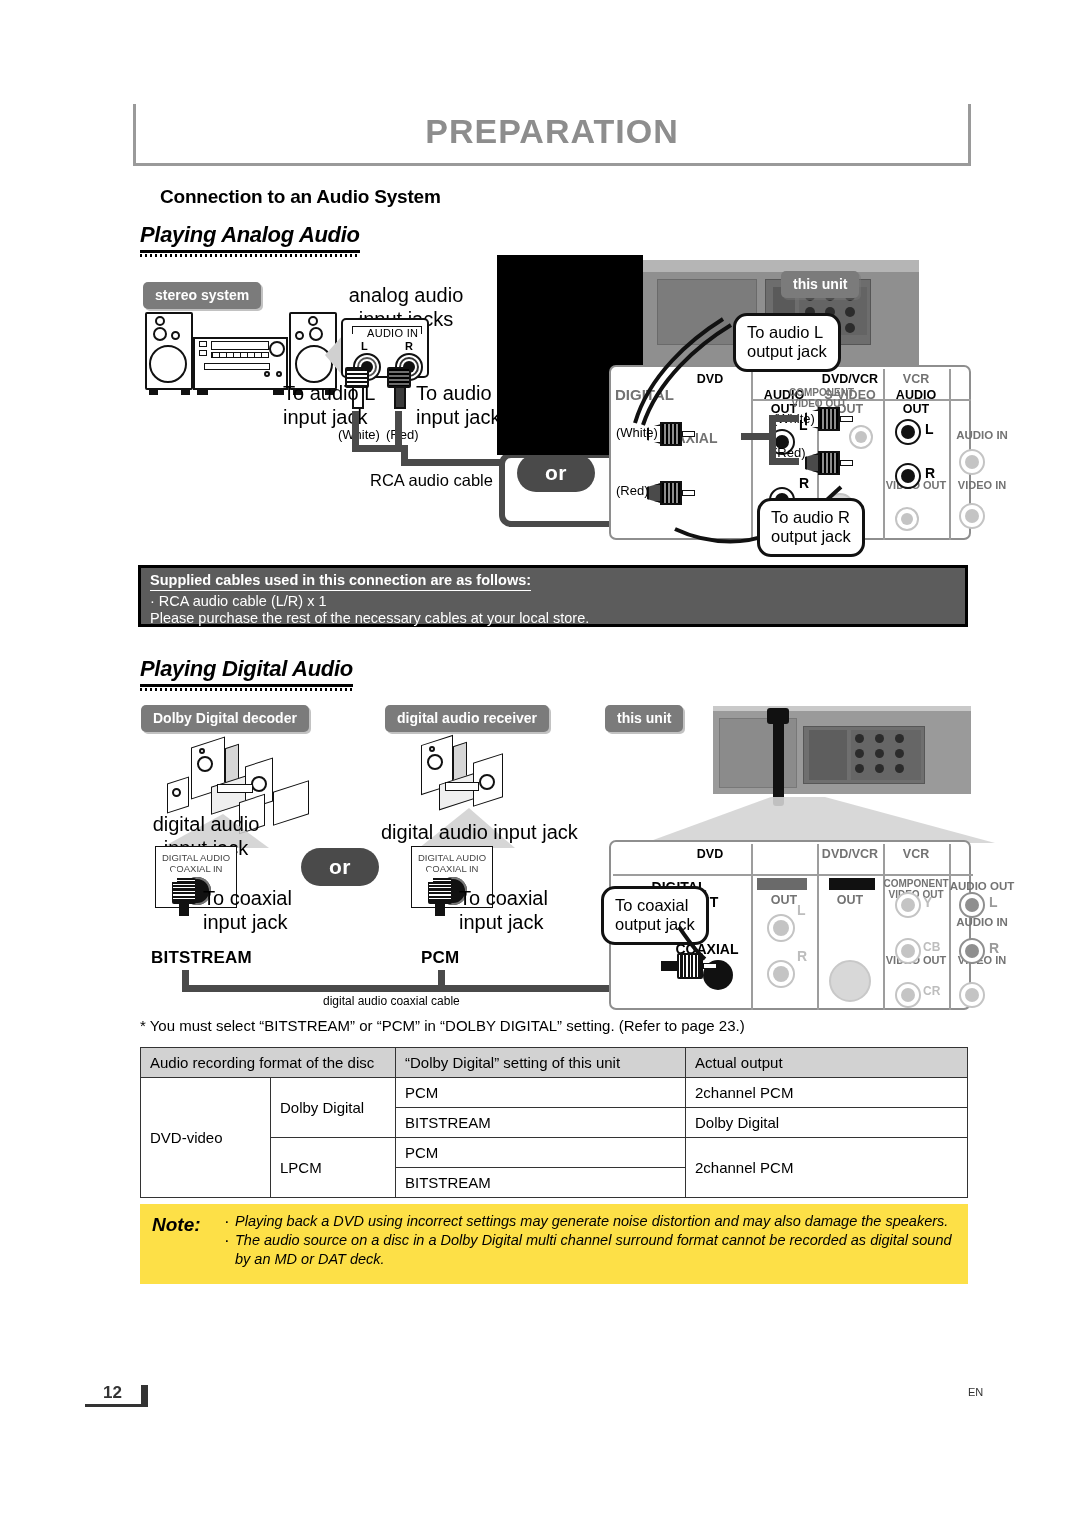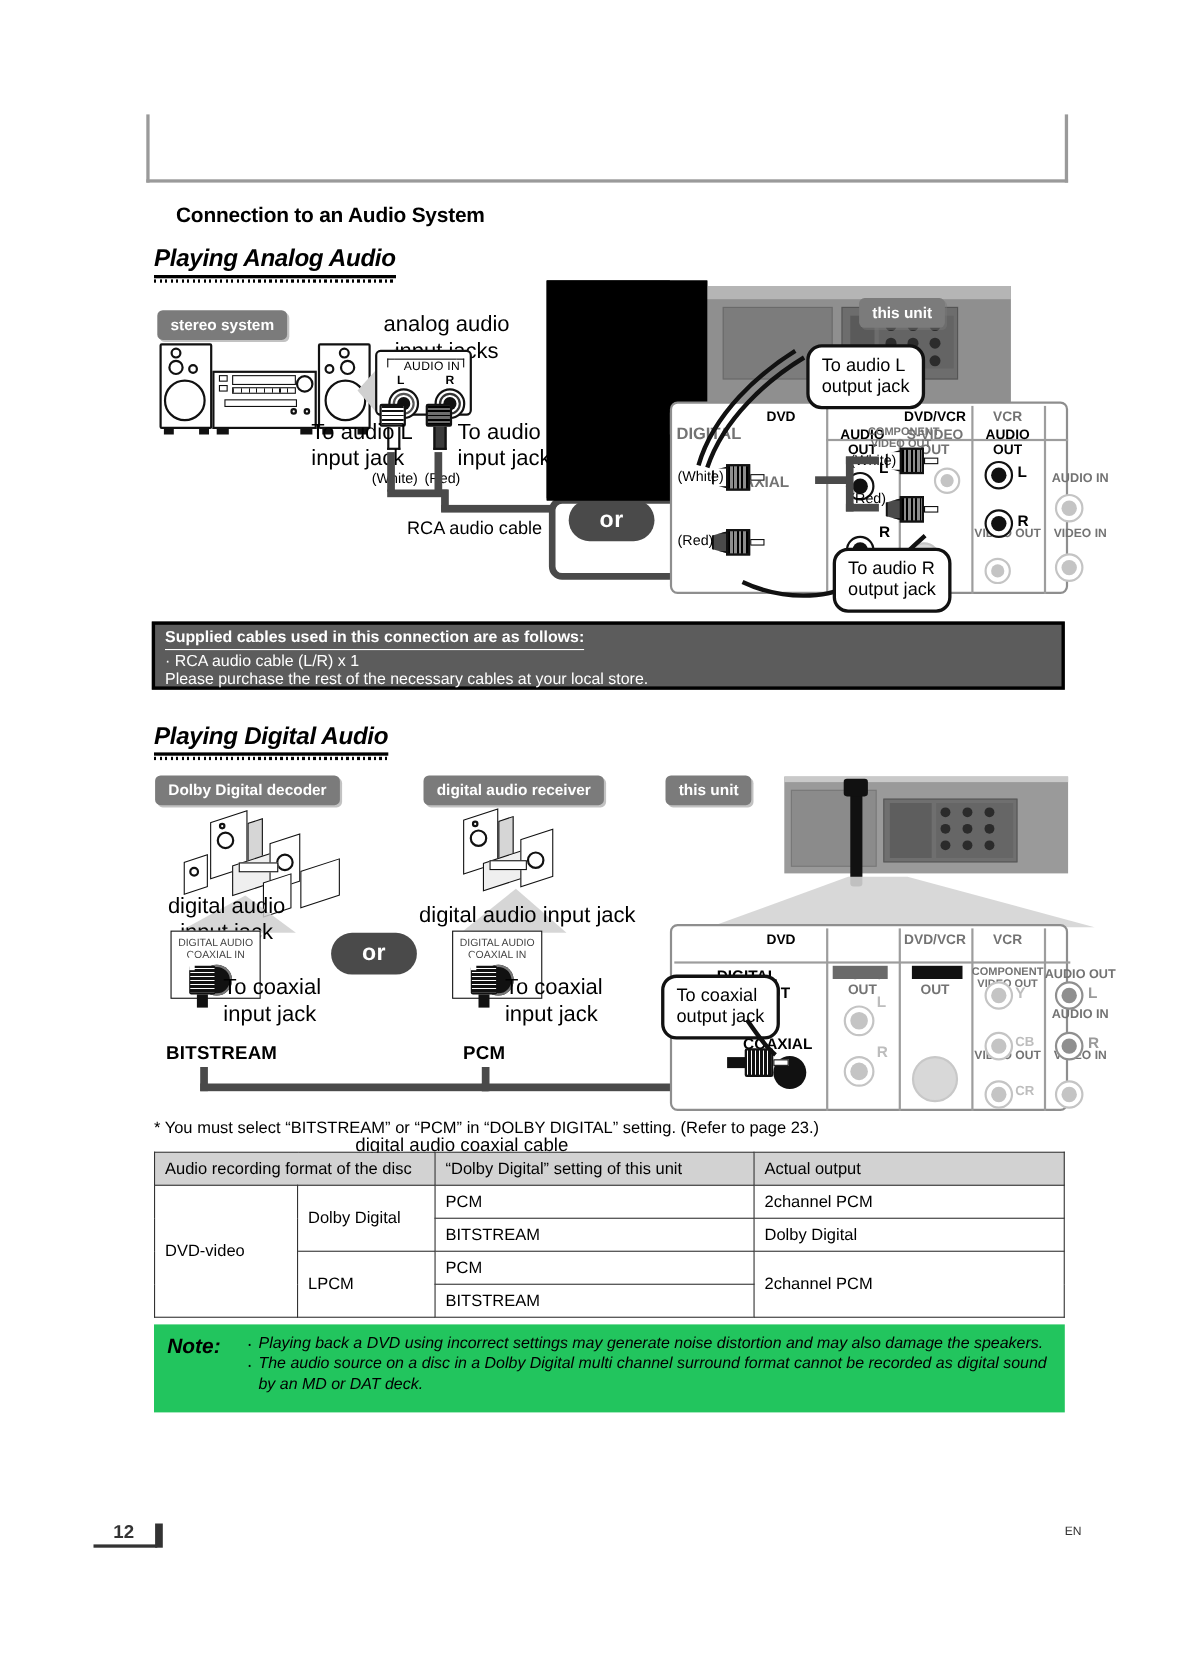--- a/index.html
+++ b/index.html
@@ -163,21 +163,21 @@
   }
   table.t td, table.t th{
     border:1.6px solid #333; padding:6px 9px; text-align:left; font-weight:normal;
     vertical-align:middle;
   }
   table.t thead th{ background:#d2d2d2; font-weight:normal; }
 
   
   .note{
     position:absolute; left:140px; top:1204px; width:828px; height:80px;
-    background:#22c55e;
+    background:#fde047;
   }
   .note .lab{ position:absolute; left:12px; top:10px; font-size:19px; font-weight:bold; font-style:italic; }
   .note ul{ position:absolute; left:84px; top:8px; margin:0; padding:0; list-style:none; width:740px; }
   .note li{ font-size:14.5px; font-style:italic; line-height:1.3; padding-left:11px; position:relative; }
   .note li::before{ content:"·"; position:absolute; left:0; top:-1px; font-size:17px; font-style:normal; }
 
   
   .pg-wrap{ position:absolute; left:85px; top:1385px; }
   .pg-line{ position:absolute; left:0; top:19px; width:58px; height:3px; background:#333; }
   .pg-num{ position:absolute; left:18px; top:-2px; font-size:17px; font-weight:bold; color:#333; }
@@ -185,20 +185,21 @@
   .en{ position:absolute; left:968px; top:1386px; font-size:11px; color:#333; }
 
   .blackmask{ position:absolute; background:#000; }
 </style>
 </head>
 <body>
 
 <div class="page">
 
   <div class="hdr-box"></div>
+  <div class="hdr-title">PREPARATION</div>
 
   <div class="sec-title">Connection to an Audio System</div>
   <div class="sub-title" id="sub-analog">Playing Analog Audio</div>
 
   <div id="analog">
 
     <div class="pill" style="left:10px; top:27px;">stereo system</div>
 
     <div>
 
@@ -540,21 +541,21 @@
 
     <div class="or-pill" style="left:168px; top:148px; width:78px; height:38px;">or</div>
 
     <div class="cab" style="left:49px; top:270px; width:7px; height:22px;"></div>
     <div class="cab" style="left:49px; top:285px; width:262px; height:7px;"></div>
     <div class="cab" style="left:305px; top:270px; width:7px; height:22px;"></div>
     <div class="cab" style="left:305px; top:285px; width:200px; height:7px;"></div>
     <div class="cab" style="left:498px; top:250px; width:7px; height:42px;"></div>
     <div class="cab" style="left:498px; top:250px; width:40px; height:7px;"></div>
 
-    <div class="cap" style="left:190px; top:294px; font-size:17px;margin-top:37px;">digital audio coaxial cable</div>
+    <div class="cap" style="left:190px; top:294px; font-size:12px;">digital audio coaxial cable</div>
 
     <div>
       <div style="position:absolute;left:580px;top:6px;width:258px;height:88px;background:#9a9a9a;border-top:5px solid #c9c9c9;"></div>
       <div style="position:absolute;left:586px;top:18px;width:78px;height:70px;background:#8b8b8b;border:1px solid #787878;"></div>
       <div style="position:absolute;left:670px;top:26px;width:122px;height:58px;background:#6f6f6f;border:1px solid #575757;"></div>
       <div style="position:absolute;left:676px;top:30px;width:38px;height:50px;background:#5e5e5e;"></div>
       <div style="position:absolute;left:718px;top:30px;width:70px;height:50px;background:#666;"></div>
       <div style="position:absolute;left:722px;top:34px;width:9px;height:9px;border-radius:50%;background:#2b2b2b;"></div>
       <div style="position:absolute;left:722px;top:49px;width:9px;height:9px;border-radius:50%;background:#2b2b2b;"></div>
       <div style="position:absolute;left:722px;top:64px;width:9px;height:9px;border-radius:50%;background:#2b2b2b;"></div>

